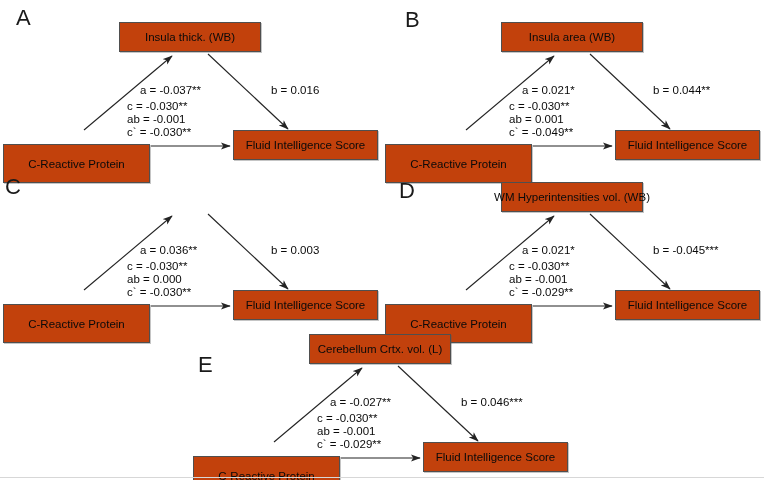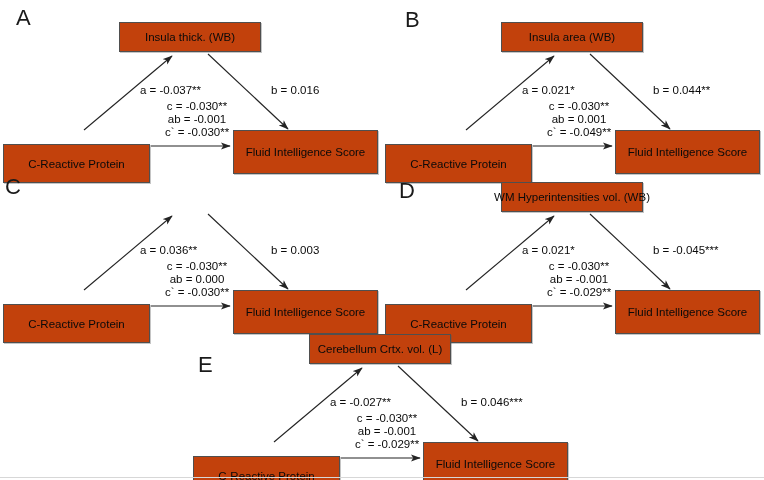--- a/index.html
+++ b/index.html
@@ -23,28 +23,28 @@
   .panel-e .letter{left:8px;top:42px;}
   .arrows{position:absolute;left:0;top:0;width:382px;height:165px;}
   .box{
     position:absolute;box-sizing:border-box;border:1.6px solid #4f4f4f;
     background:#c2410c;display:flex;align-items:center;justify-content:center;
     font-size:11.5px;white-space:nowrap;color:#0a0a0a;
     box-shadow:1px 1px 0 rgba(90,90,90,.35);
   }
   .box.mediator{left:119px;top:22px;width:142px;height:30px;}
   .box.predictor{left:3px;top:144px;width:147px;height:39px;}
-  .box.outcome{left:233px;top:130px;width:145px;height:44px;}
+  .box.outcome{left:233px;top:130px;width:145px;height:30px;}
   .lbl{
     position:absolute;font-size:11.5px;white-space:nowrap;color:#0a0a0a;
   }
   .lbl.a{left:132px;top:84px;padding-left:8px;}
   .lbl.b{left:247px;top:84px;margin-left:24px;}
   .stack{
-    position:absolute;left:127px;top:100px;width:140px;text-align:center;
+    position:absolute;left:127px;top:100px;width:140px;text-align:left;
     font-size:11.5px;line-height:13px;color:#0a0a0a;
   }
   .bottom-rule{
     position:absolute;left:0;top:477px;width:764px;height:1px;
     background:#d7d7d7;
   }
   line{stroke:#232323;stroke-width:1.1;}
 </style>
 </head>
 <body>

